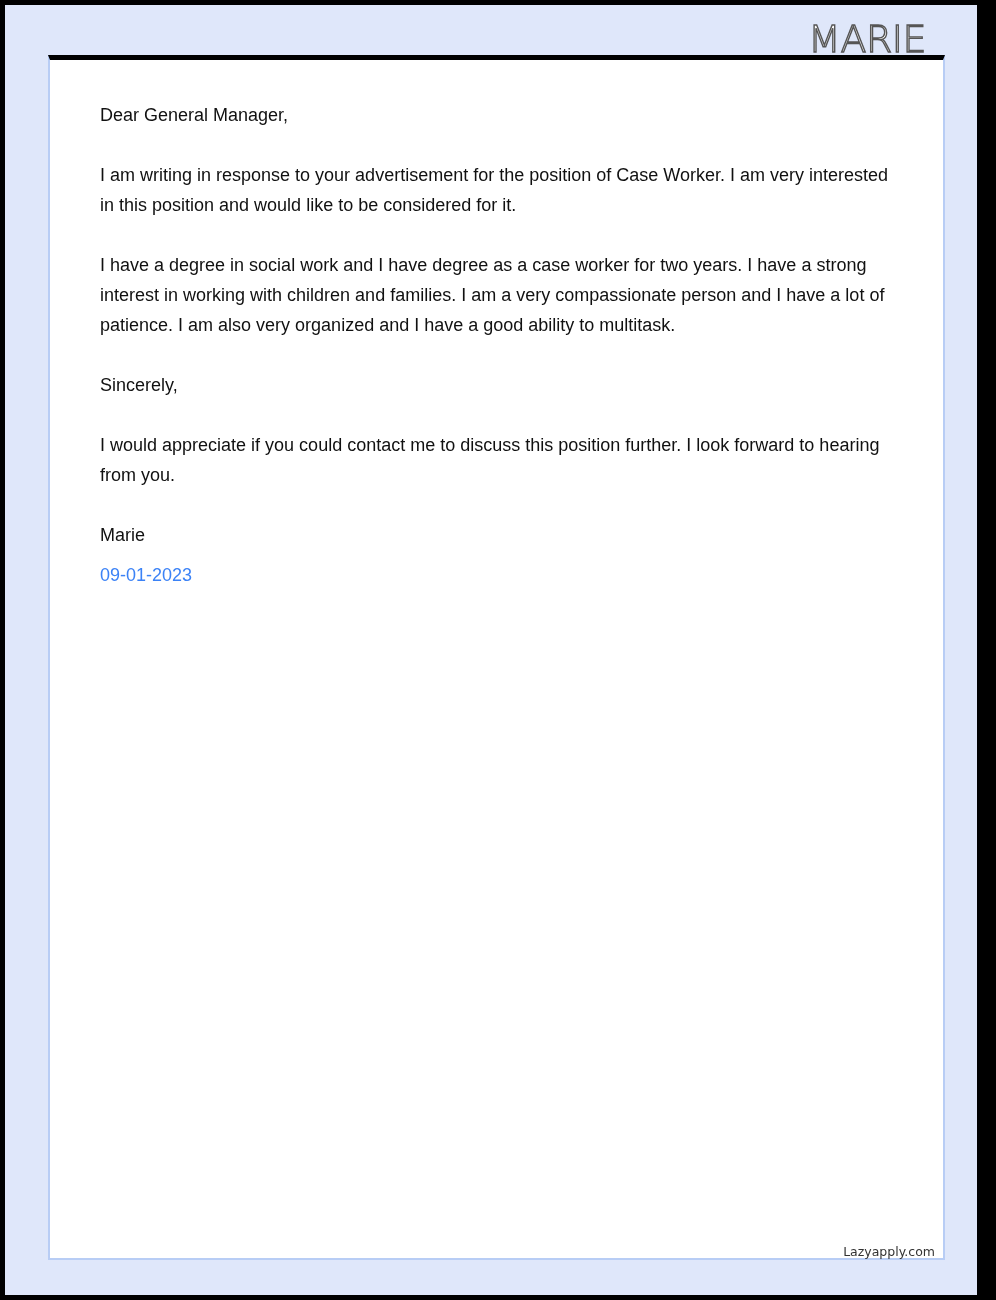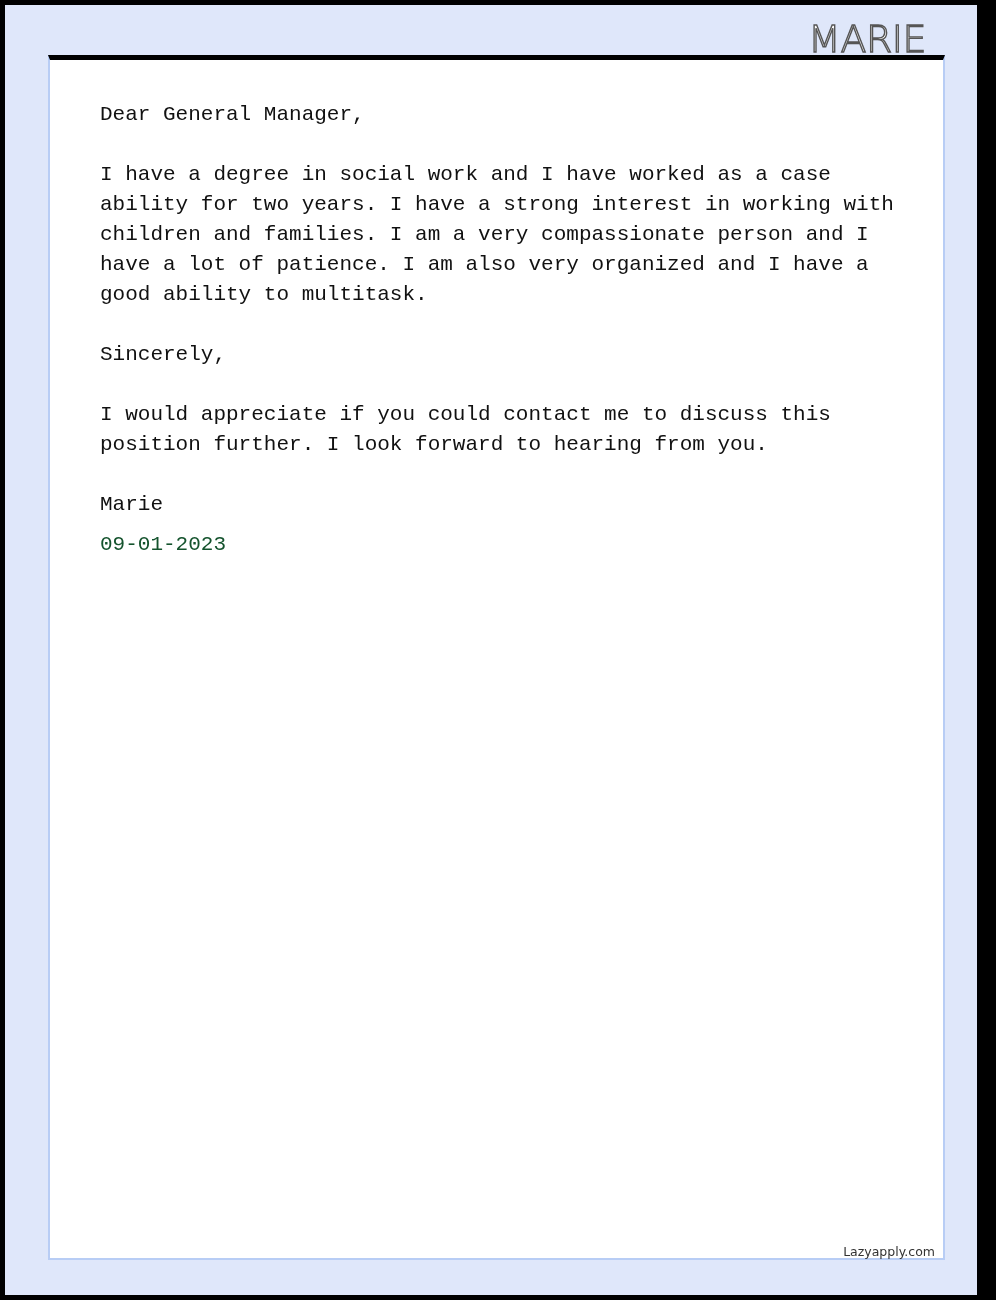--- a/index.html
+++ b/index.html
@@ -2,35 +2,36 @@
 <html><head>
 <meta charset="utf-8">
 <style>
   html, body { margin:0; padding:0; }
   body { width:996px; height:1300px; background:#000; position:relative; overflow:hidden; }
   .frame { position:absolute; left:5px; top:5px; width:972px; height:1290px; background:#dfe7fa; }
   .brand { position:absolute; right:51px; top:10px; font-family:"DejaVu Sans", sans-serif; font-size:38px; font-weight:300;
     color:#fff; -webkit-text-stroke:1.4px #555; letter-spacing:-0.5px; line-height:48px; }
   .page { position:absolute; left:43px; top:50px; width:897px; height:1205px; background:#fff;
     border:2px solid #b8cdf5; border-top:5px solid #000; box-sizing:border-box; }
-  .content { position:absolute; left:50px; top:40px; width:800px; font-family:Liberation Mono, monospace; font-size:21px; line-height:30px; color:#111; }
+  .content { position:absolute; left:50px; top:40px; width:800px; font-family:Liberation Sans, sans-serif; font-size:18px; line-height:30px; color:#111; }
   .content p { margin:0 0 30px 0; }
   .content .name { margin-bottom:10px; }
-  .date { color:#14532d; }
+  .date { color:#3b82f6; }
   .footer { position:absolute; right:8px; bottom:-1px; font-family:"DejaVu Sans", sans-serif; font-size:12.5px; color:#333;margin-top:48px; }
 </style>
 </head>
 <body>
 
 <div class="frame">
   <div class="brand">MARIE</div>
   <div class="page">
     <div class="content">
       <p>Dear General Manager,</p>
-      <p>I have a degree in social work and I have worked as a case ability for two years. I have a strong interest in working with children and families. I am a very compassionate person and I have a lot of patience. I am also very organized and I have a good ability to multitask.</p>
+      <p>I am writing in response to your advertisement for the position of Case Worker. I am very interested in this position and would like to be considered for it.</p>
+      <p>I have a degree in social work and I have degree as a case worker for two years. I have a strong interest in working with children and families. I am a very compassionate person and I have a lot of patience. I am also very organized and I have a good ability to multitask.</p>
       <p>Sincerely,</p>
       <p>I would appreciate if you could contact me to discuss this position further. I look forward to hearing from you.</p>
       <p class="name">Marie</p>
       <p class="date">09-01-2023</p>
     </div>
     <div class="footer">Lazyapply.com</div>
   </div>
 </div>
 
 </body></html>

